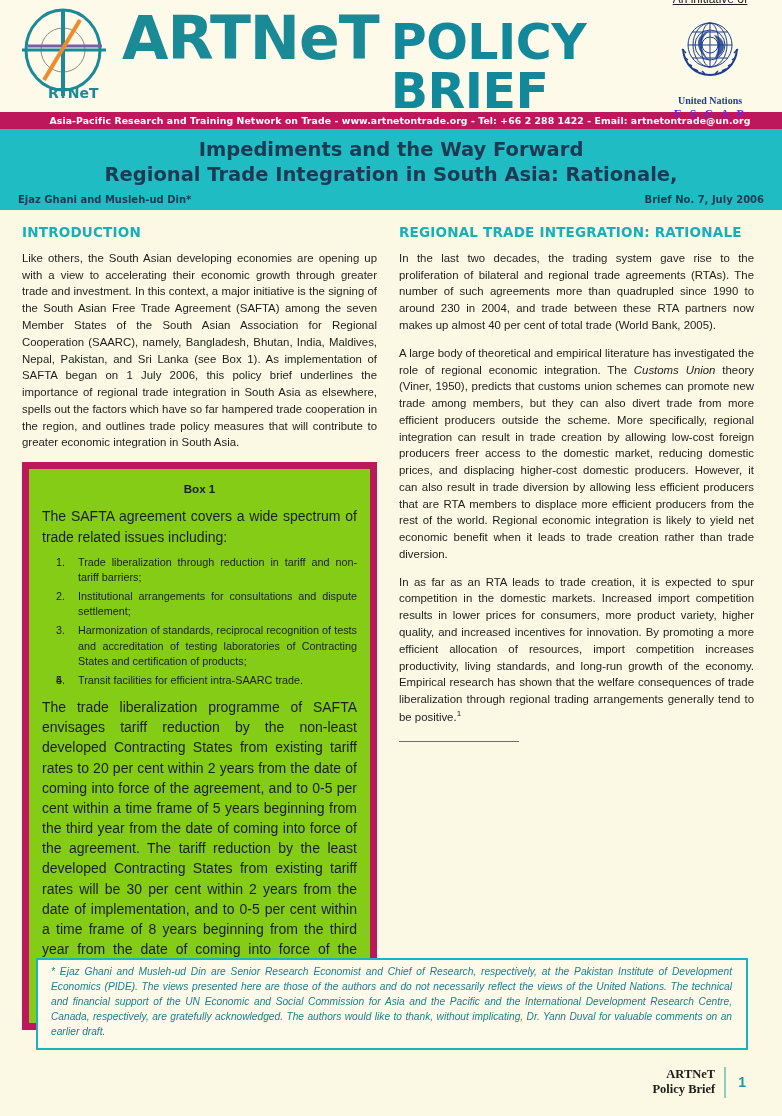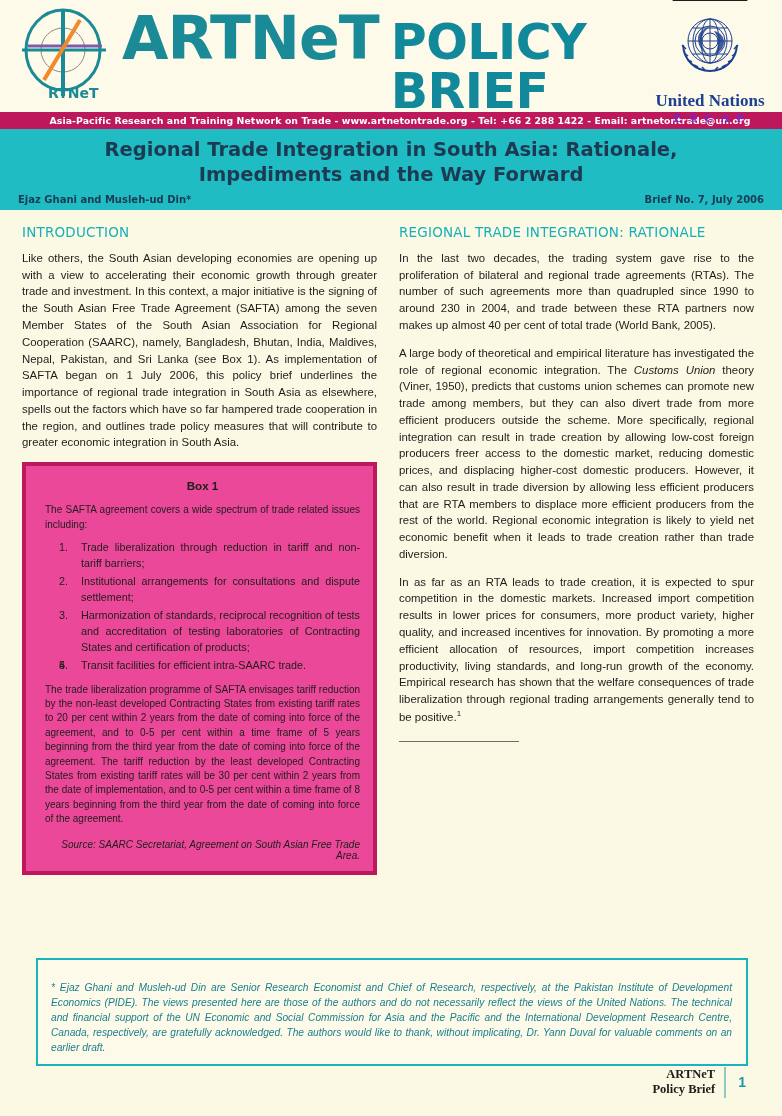--- a/index.html
+++ b/index.html
@@ -72,21 +72,21 @@
   }
   .un-emblem {
     width: 72px;
     height: 66px;
     margin: 0 auto;
     position: relative;
   }
   .un-name {
     font-family: "Liberation Serif", serif;
     font-weight: bold;
-    font-size: 17px;
+    font-size: 10px;
     color: #1d3f92;
     line-height: 1.15;
     margin-top: 14px;
   }
   .un-escap {
     font-family: "Liberation Serif", serif;
     font-weight: bold;
     font-size: 12px;
     color: #6d28d9;
     letter-spacing: 2.5px;
@@ -139,21 +139,21 @@
     box-sizing: border-box;
     display: flex;
     gap: 22px;
   }
   .col {
     width: 355px;
     flex: 0 0 355px;
   }
   .section-head {
     font-family: "DejaVu Sans", sans-serif;
-    font-weight: normal;
+    font-weight: bold;
     font-size: 13.5px;
     color: #16b0b8;
     letter-spacing: 0.2px;
     margin: 0 0 10px 0;
   }
   p.body {
     font-family: "Liberation Sans", sans-serif;
     font-size: 11.4px;
     line-height: 1.47;
     text-align: justify;
@@ -161,37 +161,37 @@
     color: #1d1d1b;
     -webkit-hyphens: none;
     hyphens: none;
   }
   p.body.last { margin-bottom: 0; }
   .ital { font-style: italic; margin-top: 18px; }
   sup.fn { font-size: 8px; vertical-align: super; }
 
   
   .box1 {
-    background: #ec4899;
-    border: 4px solid #be185d;
-    padding: 11px 13px 10px 19px;
+    background: #84cc16;
+    border: 7px solid #be185d;
+    padding: 11px 13px 10px 13px;
     box-sizing: border-box;
     margin-top: 6px;
   }
   .box1-title {
     font-family: "Liberation Sans", sans-serif;
     font-weight: bold;
     font-size: 11.6px;
     text-align: center;
     margin: 0;
     line-height: 1.5;
   }
   .box1 p.boxtext {
     font-family: "Liberation Sans", sans-serif;
-    font-size: 10px;
+    font-size: 14px;
     line-height: 1.44;
     text-align: justify;
     margin: 9px 0 0 0;
     color: #1d1d1b;
   }
   ol.box-list {
     margin: 8px 0 0 0;
     padding: 0;
     list-style: none;
     counter-reset: boxitem;
@@ -242,21 +242,21 @@
 
   
   .disclaimer {
     position: absolute;
     left: 36px;
     top: 958px;
     width: 712px;
     box-sizing: border-box;
     border: 2px solid #17b6bf;
     background: #fdfaea;
-    padding: 20px 14px 9px 13px;
+    padding: 4px 14px 9px 13px;
   }
   .disclaimer p {
     font-family: "Liberation Sans", sans-serif;
     font-style: italic;
     font-size: 10.2px;
     line-height: 1.48;
     text-align: justify;
     color: #1a7f8b;
     margin: 0;
   }
@@ -352,22 +352,22 @@
     <div class="un-escap">E S C A P</div>
   </div>
 </div>
 
 <div class="contact-bar">
   <span>Asia-Pacific Research and Training Network on Trade - www.artnetontrade.org - Tel: +66 2 288 1422 - Email: artnetontrade@un.org</span>
 </div>
 
 <div class="title-band">
   <div class="brief-title">
+    <div>Impediments and the Way Forward</div>
     <div>Regional Trade Integration in South Asia:  Rationale,</div>
-    <div>Impediments and the Way Forward</div>
   </div>
   <div class="byline-row">
     <span>Ejaz Ghani and Musleh-ud Din*</span>
     <span>Brief No. 7, July 2006</span>
   </div>
 </div>
 
 <div class="content">
 
   <div class="col">

